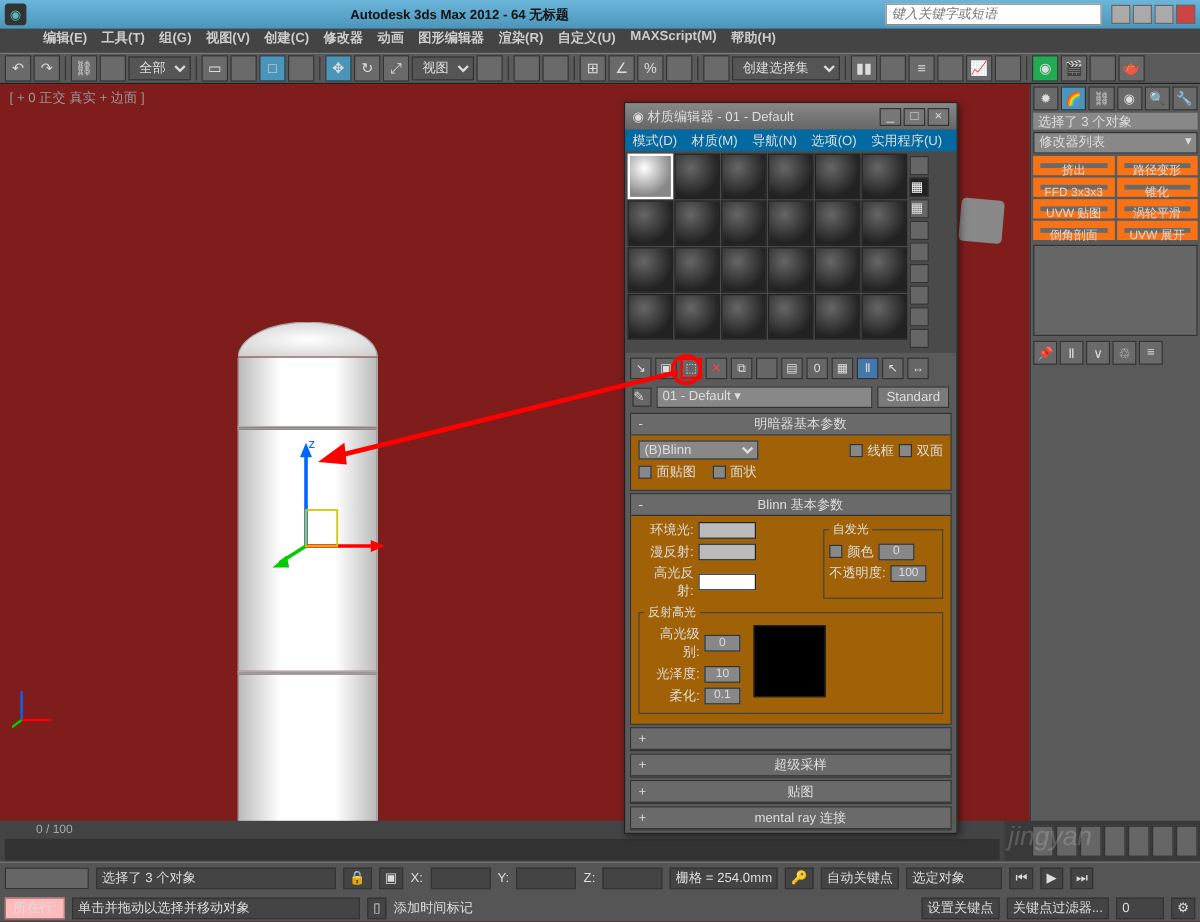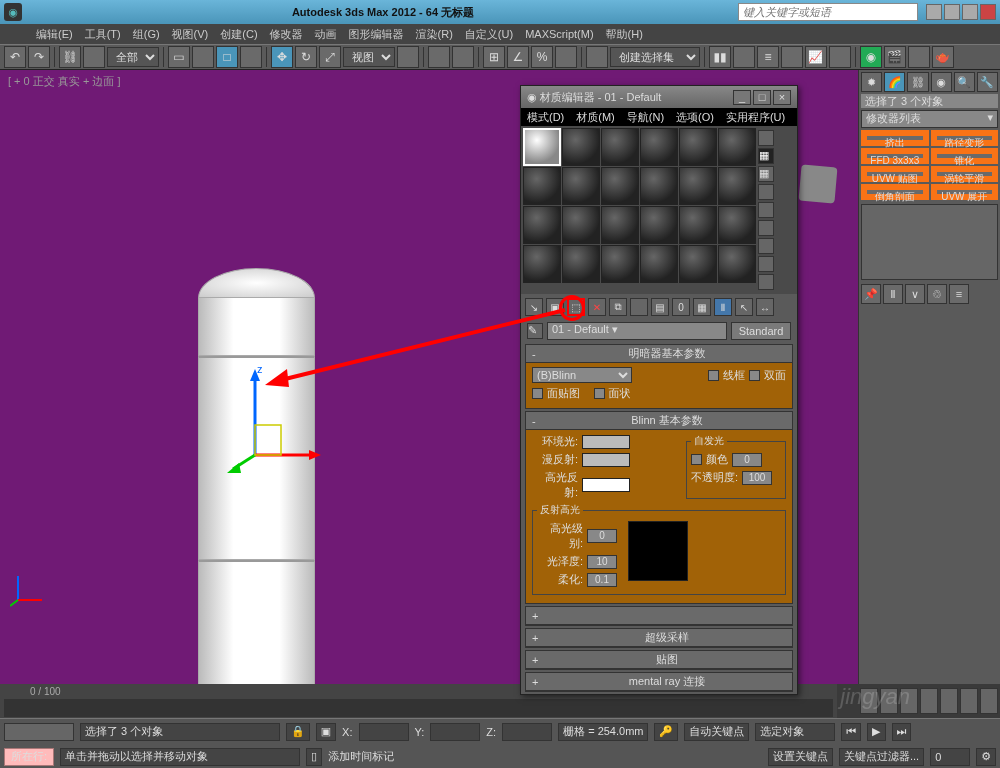--- a/index.html
+++ b/index.html
@@ -6,32 +6,32 @@
 body { width:1000px; height:768px; background:#3a3a3a; position:relative; overflow:hidden; }
 
 
 .titlebar { height:24px; background:linear-gradient(#6ab5d9,#4a95b9); display:flex; align-items:center; padding:0 4px; }
 .app-icon { width:18px; height:18px; background:#333; border-radius:3px; margin-right:6px; display:flex; align-items:center; justify-content:center; color:#5bb; }
 .title-center { flex:1; text-align:center; color:#111; font-weight:bold; }
 .search-box { width:180px; height:18px; background:#fff; border:1px solid #888; color:#888; font-style:italic; padding:0 4px; margin-right:6px; }
 .tb-btn { width:16px; height:16px; background:#aaa; border:1px solid #666; margin-left:2px; }
 
 
-.menubar { height:20px; background:#444; display:flex; align-items:center; padding:0 36px; }
+.menubar { height:20px; background:#444; display:flex; padding:0 36px;font-weight:bold; }
 .menubar span { margin-right:12px; color:#ccc; cursor:default; }
 
 
 .maintb { height:26px; background:#5a5a5a; border-top:1px solid #777; border-bottom:1px solid #222; display:flex; align-items:center; padding:0 4px; gap:2px; }
 .tbtn { width:22px; height:22px; background:#6a6a6a; border:1px solid #333; display:flex; align-items:center; justify-content:center; font-size:12px; }
 .tbtn.on { background:#4a95b9; }
 .tsel { height:20px; background:#555; border:1px solid #333; padding:0 4px; }
 .sep { width:1px; height:20px; background:#333; margin:0 2px; }
 
 
-.viewport { position:absolute; left:0; top:70px; width:858px; height:614px; background:#701a75; }
+.viewport { position:absolute; left:0; top:70px; width:858px; height:614px; background:#7f1d1d; }
 .vp-label { position:absolute; left:8px; top:4px; color:#999; }
 .cylinder { position:absolute; left:198px; top:198px; width:117px; height:432px; }
 .cyl-top { width:117px; height:30px; background:radial-gradient(ellipse at 50% 50%,#fff,#ccc); border-radius:50% 50% 50% 50% / 100% 100% 0 0; border:1px solid #aaa; }
 .cyl-body { background:linear-gradient(to right,#bbb,#fff 30%,#fff 70%,#bbb); border:1px solid #aaa; border-top:none; }
 .cyl-seg1 { height:58px; }
 .cyl-seg2 { height:204px; border-top:2px solid #999; }
 .cyl-seg3 { height:138px; border-top:2px solid #999; }
 .gizmo { position:absolute; left:225px; top:295px; pointer-events:none; }
 .anno-circle { position:absolute; left:559px; top:295px; width:26px; height:26px; border:3px solid red; border-radius:50%; pointer-events:none; z-index:50; }
 .anno-arrow { position:absolute; left:265px; top:305px; pointer-events:none; z-index:50; }
@@ -58,21 +58,21 @@
 .statusbar { position:absolute; left:0; bottom:0; width:1000px; height:50px; background:#555; border-top:1px solid #777; }
 .sb-row { display:flex; align-items:center; height:25px; padding:0 4px; gap:6px; }
 .sb-field { background:#444; border:1px solid #333; padding:0 4px; height:18px; display:flex; align-items:center; }
 .sb-pill { background:#fbb; color:#333; border:1px solid #a77; padding:0 6px; height:18px; font-size:10px; }
 
 
 .matdlg { position:absolute; left:520px; top:85px; width:278px; background:#5a5a5a; border:1px solid #222; box-shadow:2px 2px 6px rgba(0,0,0,.5); z-index:40; }
 .matdlg-title { height:22px; background:linear-gradient(#888,#666); display:flex; align-items:center; padding:0 6px; color:#eee; }
 .matdlg-title .sp { flex:1; }
 .matdlg-title .wbtn { width:18px; height:15px; background:#777; border:1px solid #333; margin-left:2px; text-align:center; line-height:13px; }
-.matdlg-menu { height:18px; background:#000000; display:flex; align-items:center; padding:0 6px; gap:12px; font-size:10px; }
+.matdlg-menu { height:18px; background:#0369a1; display:flex; align-items:center; padding:0 6px; gap:12px; font-size:10px; }
 .slot-area { display:flex; background:#4a4a4a; padding:2px; }
 .slots { display:grid; grid-template-columns:repeat(6,38px); grid-template-rows:repeat(4,38px); gap:1px; }
 .slot { width:38px; height:38px; background:radial-gradient(circle at 35% 30%,#666,#222 70%); border:1px solid #222; }
 .slot.sel { background:radial-gradient(circle at 35% 30%,#fff,#888 70%); border:2px solid #fff; }
 .slot-side { width:18px; display:flex; flex-direction:column; gap:2px; padding:2px; }
 .slot-side div { width:16px; height:16px; background:#666; border:1px solid #333; }
 .mat-tb { display:flex; gap:3px; padding:4px; flex-wrap:wrap; }
 .mat-tb div { width:18px; height:18px; background:#666; border:1px solid #333; display:flex; align-items:center; justify-content:center; font-size:10px; }
 .mat-name { display:flex; padding:2px 6px; gap:4px; align-items:center; }
 .mat-name .drop { flex:1; height:18px; background:#888; border:1px solid #333; padding:0 4px; }

